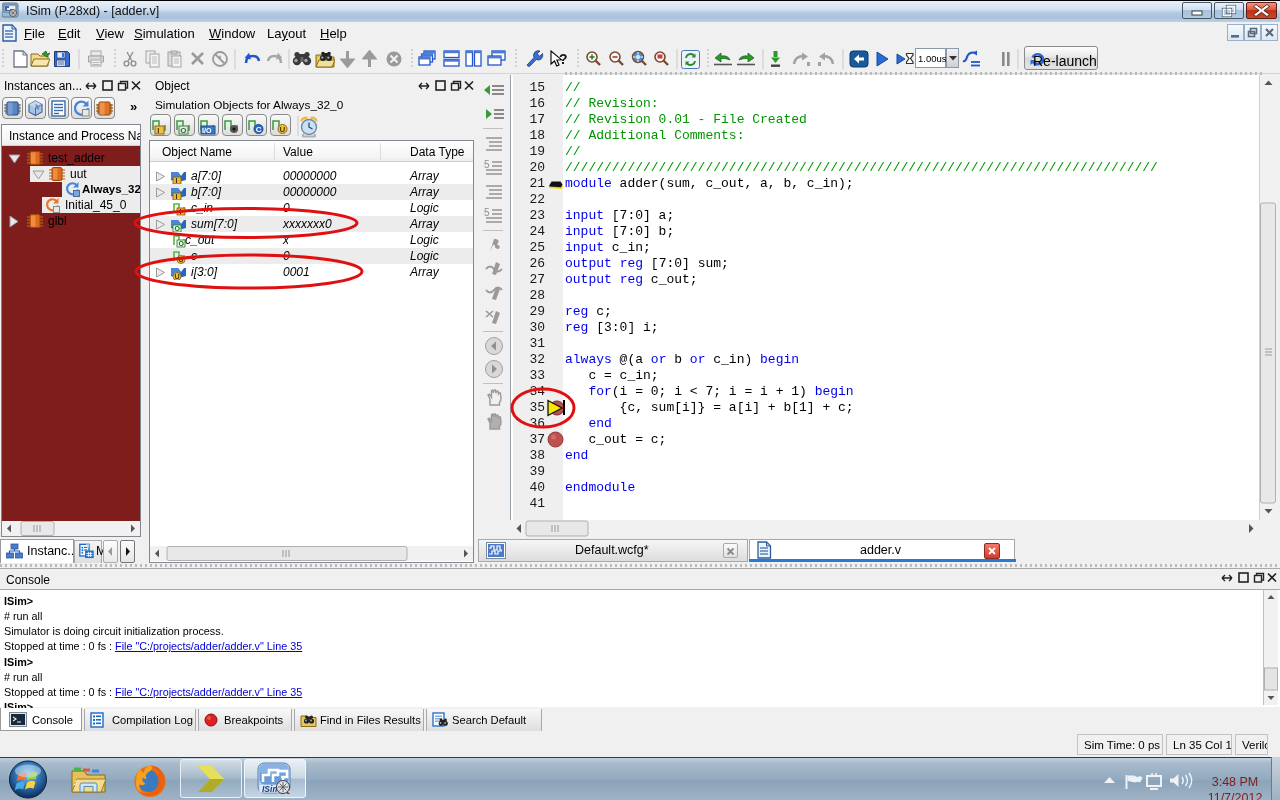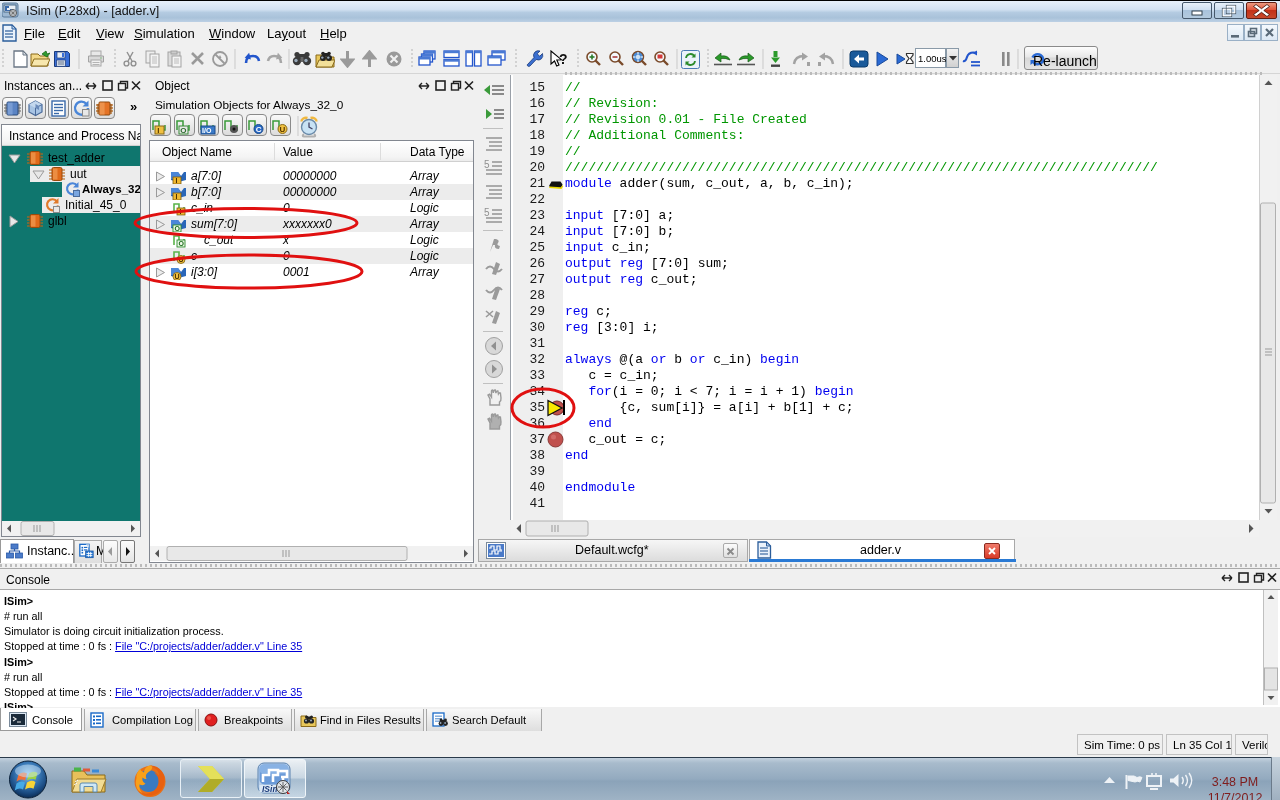--- a/index.html
+++ b/index.html
@@ -547,21 +547,21 @@
           <line x1="1" y1="9" x2="18" y2="9"></line>
           <line x1="1" y1="12" x2="18" y2="12"></line>
         </g>
         <rect x="4" y="3" width="11" height="13" rx="1" fill="#e47326" stroke="#8a4a10"></rect>
         <rect x="4.6" y="3.6" width="5" height="12" fill="#ef9a55" opacity="0.8"></rect>
       </svg>
     </div>
 <span style="position:absolute;left:128px;top:2px;font-weight:bold;font-size:13px">»</span>
 </div>
 
-<div class="abs" style="left:1px;top:124px;width:140px;height:413px;background:#0f766e;border:1px solid #828790">
+<div class="abs" style="left:1px;top:124px;width:140px;height:413px;background:#7f1d1d;border:1px solid #828790">
   <div style="height:21px;background:linear-gradient(to bottom,#ffffff,#f4f4f4 80%,#ececec);border-bottom:1px solid #d0d0d0;font-size:12px;padding:4px 0 0 7px;white-space:nowrap;overflow:hidden">Instance and Process Na</div>
 </div>
 <div class="abs" id="tree" style="left:2px;top:150px;width:138px;height:120px;font-size:12px;overflow:hidden">
   <div style="position:absolute;left:28px;top:16px;width:110px;height:16px;background:#ececec"></div>
   <div style="position:absolute;left:60px;top:31px;width:78px;height:16px;background:#ececec"></div>
   <div style="position:absolute;left:40px;top:47px;width:98px;height:16px;background:#ececec"></div>
   <svg style="position:absolute;left:6px;top:4px" width="13" height="10">
       <path d="M1 1 h11 l-5.5 8 z" fill="#e8e8e8" stroke="#9a9a9a"></path>
     </svg>
   <svg style="position:absolute;left:24px;top:0px" width="18" height="16">
@@ -796,21 +796,21 @@
     </svg>
   <span style="position:absolute;left:41px;top:49px">sum[7:0]</span>
     <span style="position:absolute;left:133px;top:49px">xxxxxxx0</span>
     <span style="position:absolute;left:260px;top:49px">Array</span>
 
   <svg style="position:absolute;left:22px;top:64px" width="16" height="16">
       <path d="M2 13 v-9 h5 v9 h5 v-6" fill="none" stroke="#5ab44a" stroke-width="1.6"></path>
       <rect x="5" y="8" width="8" height="7" fill="#eefae8" stroke="#2a8a2a" stroke-width="0.9"></rect>
       <text x="6.4" y="14" font-size="7" font-weight="bold" font-style="normal" fill="#1a6a1a">O</text>
     </svg>
-  <span style="position:absolute;left:54px;top:65px">c_out</span>
+  <span style="position:absolute;left:35px;top:65px">c_out</span>
     <span style="position:absolute;left:133px;top:65px">x</span>
     <span style="position:absolute;left:260px;top:65px">Logic</span>
 
   <svg style="position:absolute;left:22px;top:80px" width="16" height="16">
       <path d="M2 13 v-9 h5 v9 h5 v-6" fill="none" stroke="#5ab44a" stroke-width="1.6"></path>
       <circle cx="9" cy="11.5" r="4" fill="#f0c040" stroke="#8a6a1a" stroke-width="0.9"></circle>
       <text x="6.6" y="14.4" font-size="7" font-weight="bold" font-style="normal" fill="#4a3000">U</text>
     </svg>
   <span style="position:absolute;left:41px;top:81px">c</span>
     <span style="position:absolute;left:133px;top:81px">0</span>

